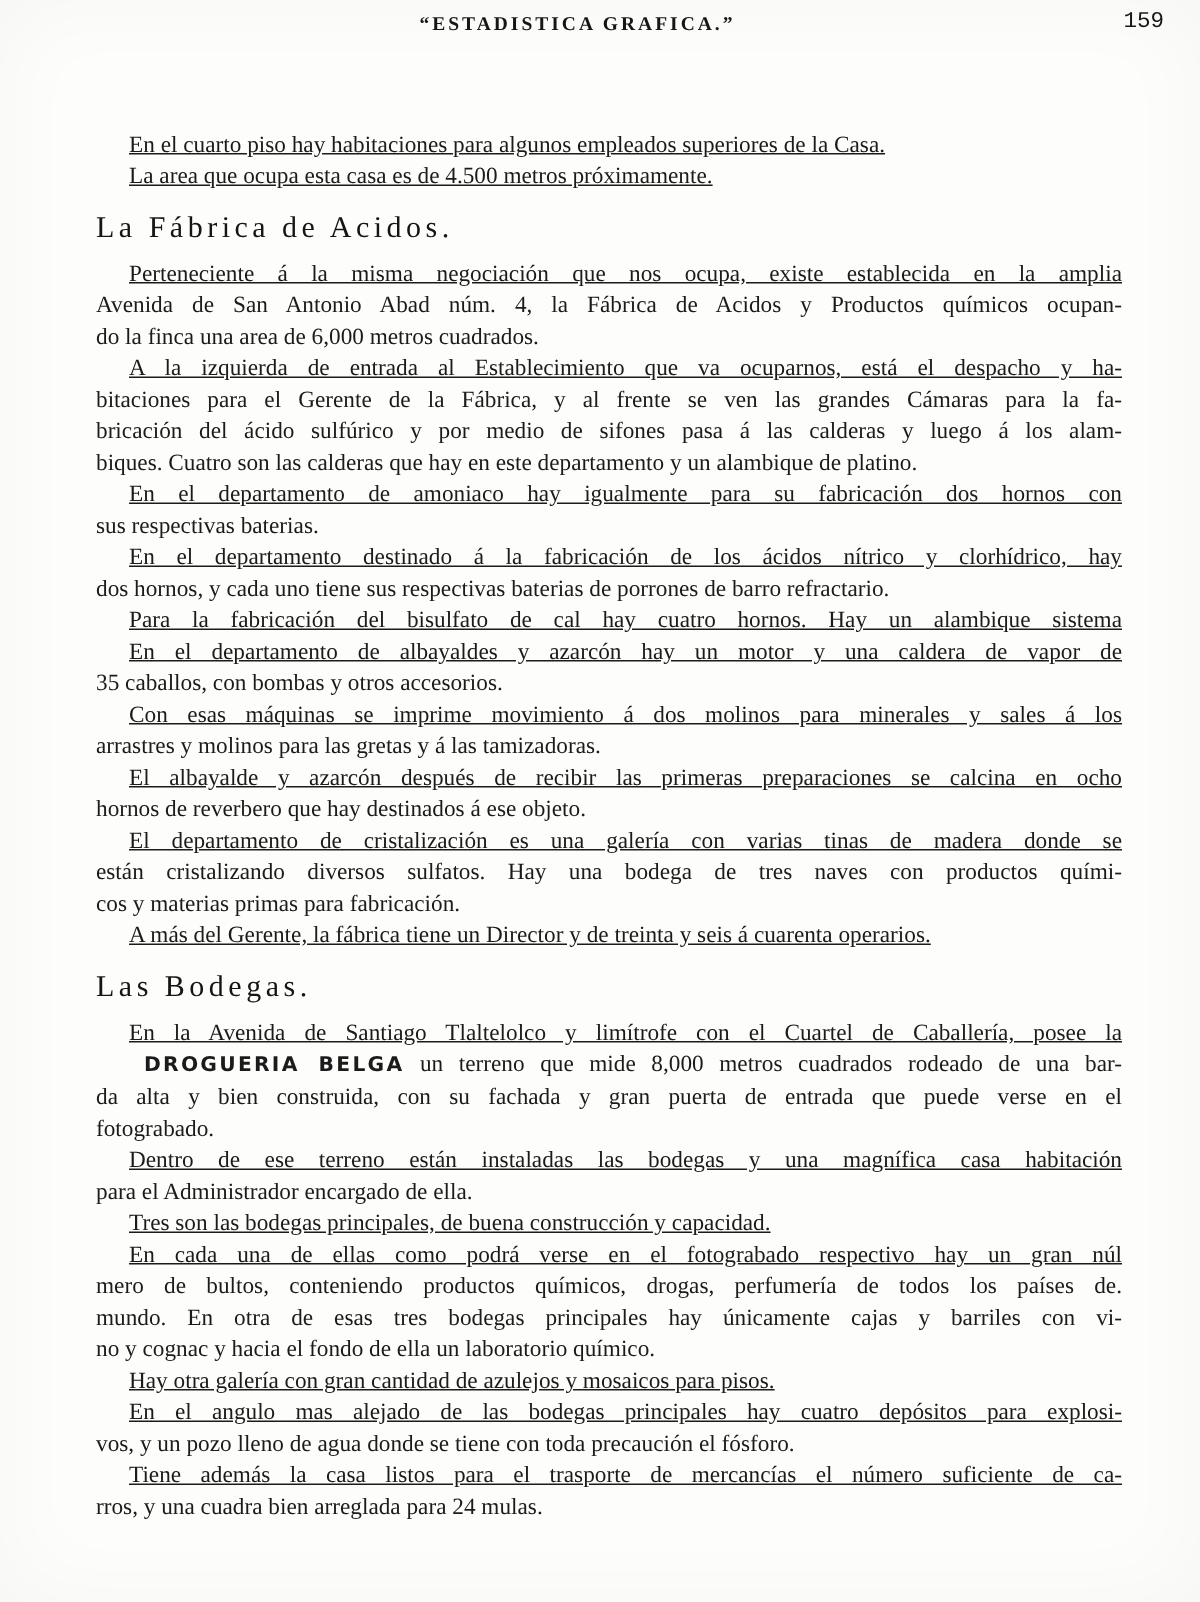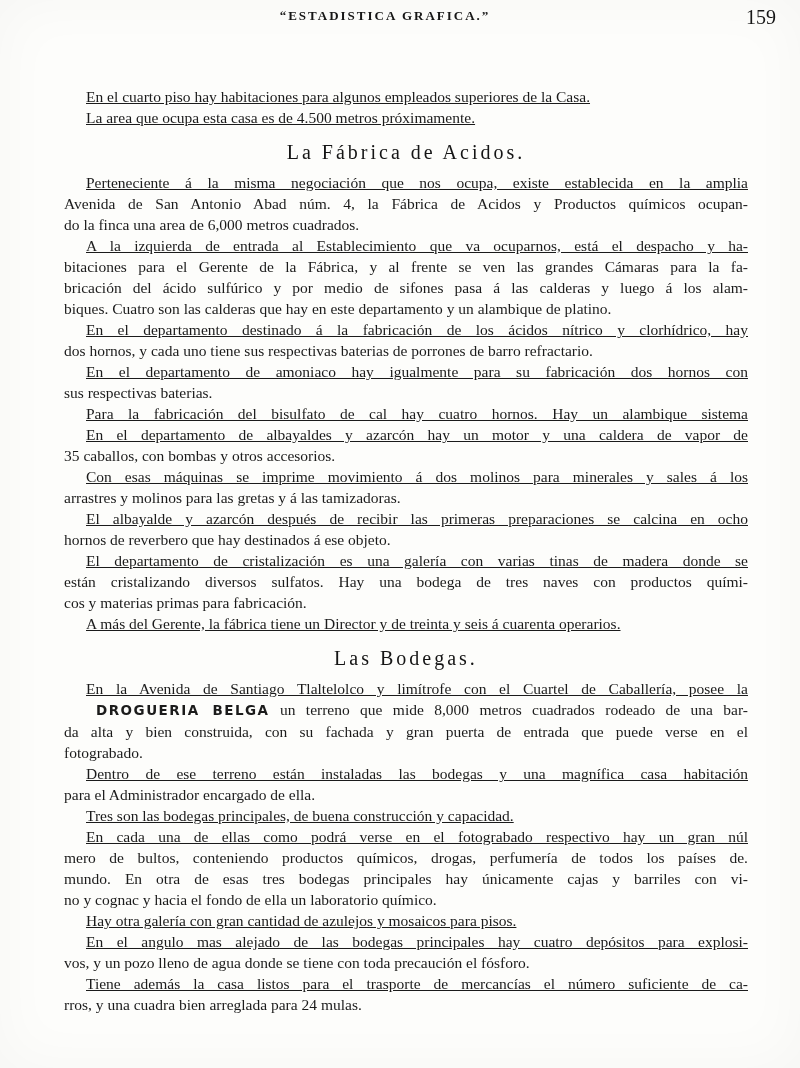--- a/index.html
+++ b/index.html
@@ -36,33 +36,34 @@
     text-align: center;
     font-size: 13px;
     font-weight: 700;
     letter-spacing: 2px;
     color: #161616;
   }
   .page-number {
     position: absolute;
     right: 24px;
     top: 0;
-    font-size: 20px;
+    font-size: 15px;
     color: #161616;
+    font-family: Liberation Mono, monospace;
   }
   .document-body {
     position: absolute;
     top: 86px;
     left: 64px;
     width: 684px;
     font-size: 15.5px;
     line-height: 21px;
   }
   .section-heading {
-    text-align: center;
+    text-align: left;
     font-size: 20px;
     line-height: 28px;
     letter-spacing: 3px;
     margin: 10px 0 6px 0;
     color: #151515;
   }
   .paragraph {
     margin: 0;
   }
   .line {
@@ -107,26 +108,26 @@
         <div class="line">Avenida de San Antonio Abad núm. 4, la Fábrica de Acidos y Productos químicos ocupan-</div>
         <div class="line last">do la finca una area de 6,000 metros cuadrados.</div>
       </div>
       <div class="paragraph">
         <div class="line indent">A la izquierda de entrada al Establecimiento que va ocuparnos, está el despacho y ha-</div>
         <div class="line">bitaciones para el Gerente de la Fábrica, y al frente se ven las grandes Cámaras para la fa-</div>
         <div class="line">bricación del ácido sulfúrico y por medio de sifones pasa á las calderas y luego á los alam-</div>
         <div class="line last">biques. Cuatro son las calderas que hay en este departamento y un alambique de platino.</div>
       </div>
       <div class="paragraph">
+        <div class="line indent">En el departamento de amoniaco hay igualmente para su fabricación dos hornos con</div>
+        <div class="line last">sus respectivas baterias.</div>
+      </div>
+      <div class="paragraph">
         <div class="line indent">En el departamento destinado á la fabricación de los ácidos nítrico y clorhídrico, hay</div>
         <div class="line last">dos hornos, y cada uno tiene sus respectivas baterias de porrones de barro refractario.</div>
-      </div>
-      <div class="paragraph">
-        <div class="line indent">En el departamento de amoniaco hay igualmente para su fabricación dos hornos con</div>
-        <div class="line last">sus respectivas baterias.</div>
       </div>
       <div class="paragraph">
         <div class="line indent">Para la fabricación del bisulfato de cal hay cuatro hornos. Hay un alambique sistema</div>
       </div>
       <div class="paragraph">
         <div class="line indent">En el departamento de albayaldes y azarcón hay un motor y una caldera de vapor de</div>
         <div class="line last">35 caballos, con bombas y otros accesorios.</div>
       </div>
       <div class="paragraph">
         <div class="line indent">Con esas máquinas se imprime movimiento á dos molinos para minerales y sales á los</div>

